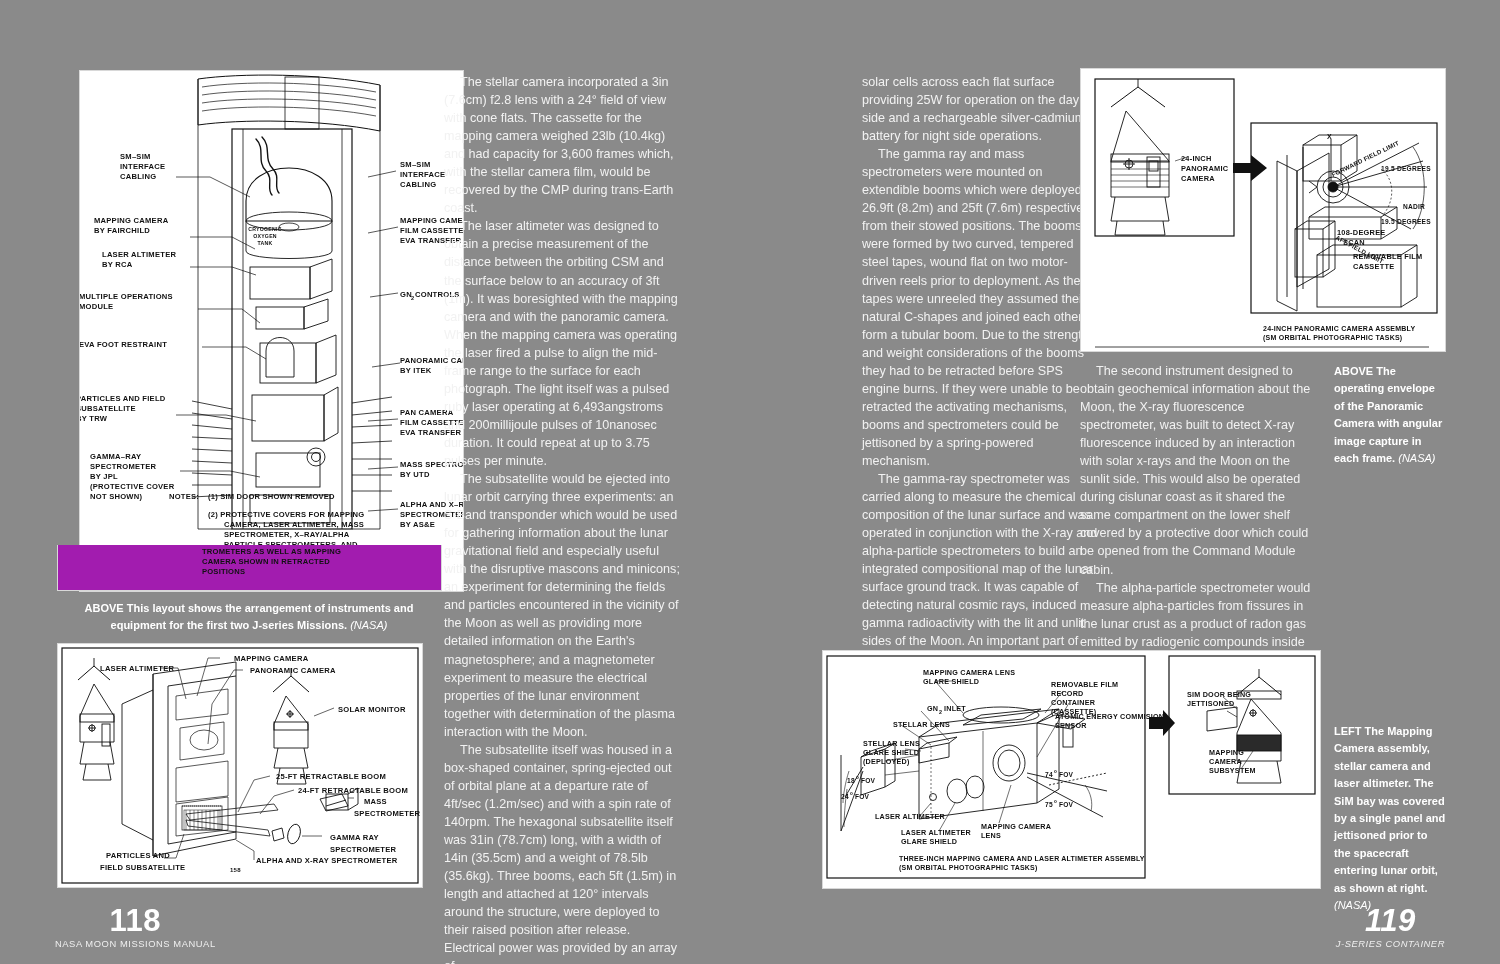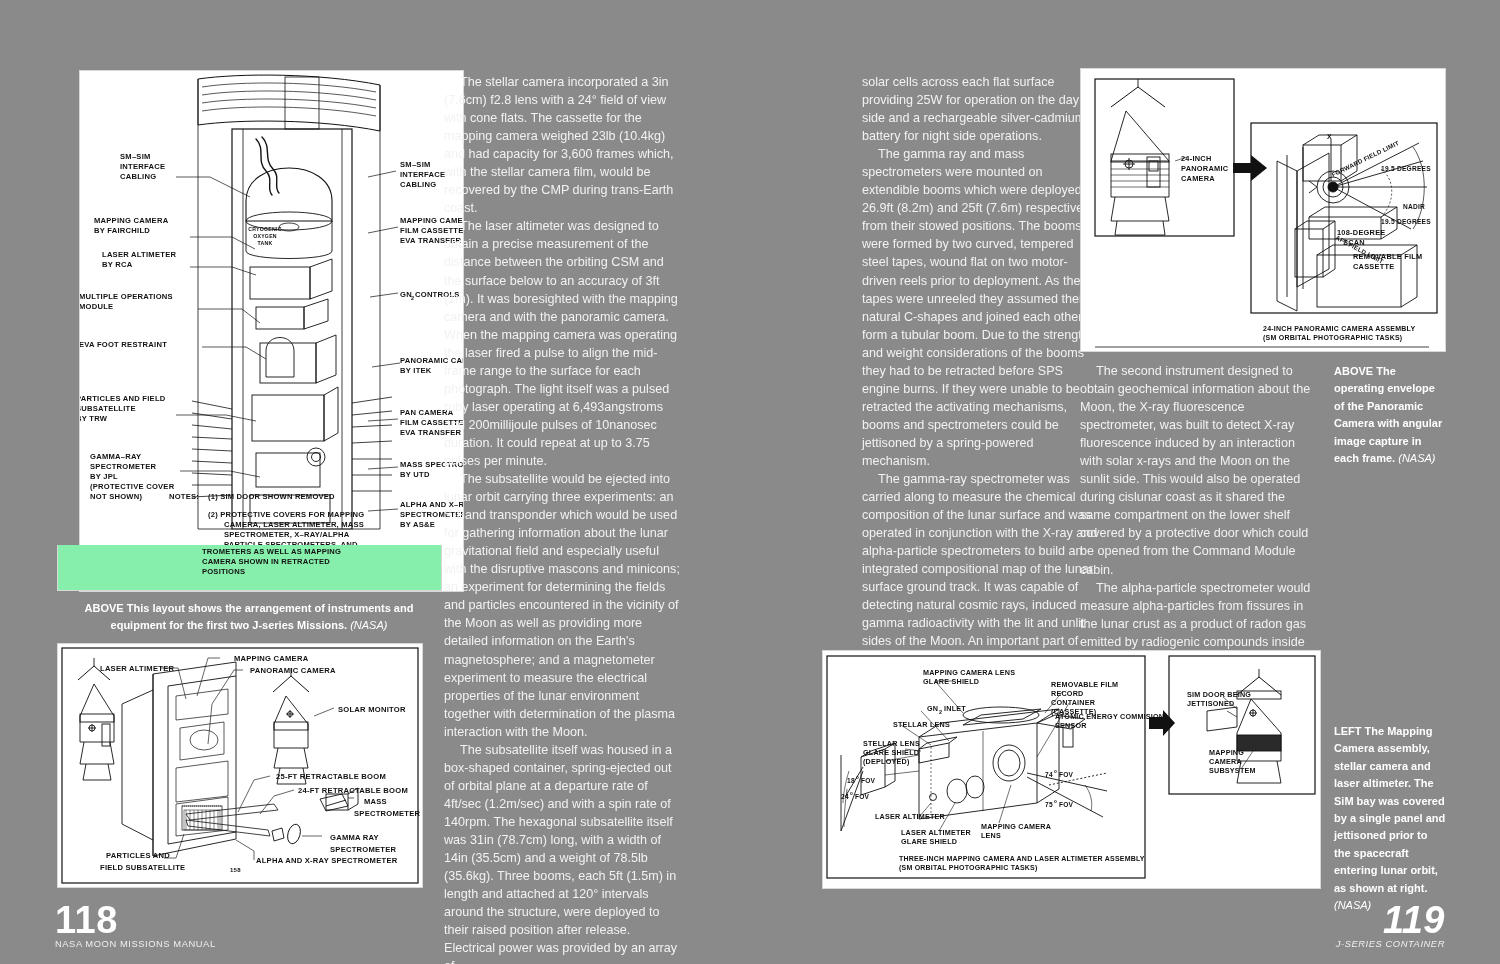--- a/index.html
+++ b/index.html
@@ -39,21 +39,21 @@
   .fig{
     position:absolute;
     background:#ffffff;
     border:1px solid #d8d8d8;
     overflow:hidden;
   }
   .fig svg{display:block;width:100%;height:100%;}
 
   
   .folio{position:absolute;color:#ffffff;}
-  .folio .num{font-size:38px;font-weight:bold;letter-spacing:.5px;line-height:33px;}
+  .folio .num{font-size:31px;font-weight:bold;letter-spacing:.5px;line-height:33px;text-align:center;}
   .folio .sub{font-size:9.4px;letter-spacing:.55px;line-height:14px;color:#efefef;}
   .folio.right{text-align:right;font-style:italic;}
 
   
   .dlabel{font-family:"Liberation Sans", sans-serif;font-weight:bold;}
 </style>
 </head>
 <body>
 
 <div class="page">
@@ -214,21 +214,21 @@
         <text x="144" y="486">SUBSATELLITE SHOWN IN CLOSED</text>
         <text x="144" y="496">POSITIONS</text>
 
         <text x="128" y="514">(3) GAMMA–RAY AND MASS SPEC-</text>
       </g>
     </svg>
   </div>
 
   <div class="fig" style="left:57px;top:588px;width:383px;height:1px;border:none;background:transparent;"></div>
 
-  <div style="position:absolute;left:57px;top:545px;width:383px;height:45px;background:#86efac;border-left:1px solid #d8d8d8;border-right:1px solid #d8d8d8;border-bottom:1px solid #d8d8d8;">
+  <div style="position:absolute;left:57px;top:545px;width:383px;height:45px;background:#a21caf;border-left:1px solid #d8d8d8;border-right:1px solid #d8d8d8;border-bottom:1px solid #d8d8d8;">
     <svg viewBox="0 0 383 45" style="display:block;width:100%;height:100%;">
       <g fill="#111" font-size="7.6" font-family="Liberation Sans, sans-serif" font-weight="bold" letter-spacing="0.2">
         <text x="144" y="9">TROMETERS AS WELL AS MAPPING</text>
         <text x="144" y="19">CAMERA SHOWN IN RETRACTED</text>
         <text x="144" y="29">POSITIONS</text>
       </g>
     </svg>
   </div>
 
   <div class="caption center" style="left:57px;top:600px;width:384px;">

